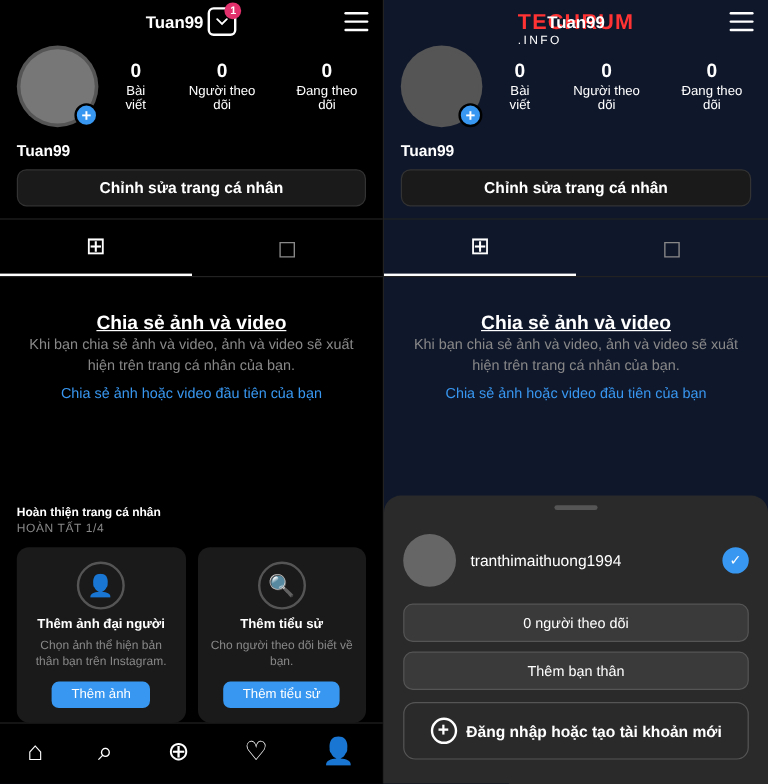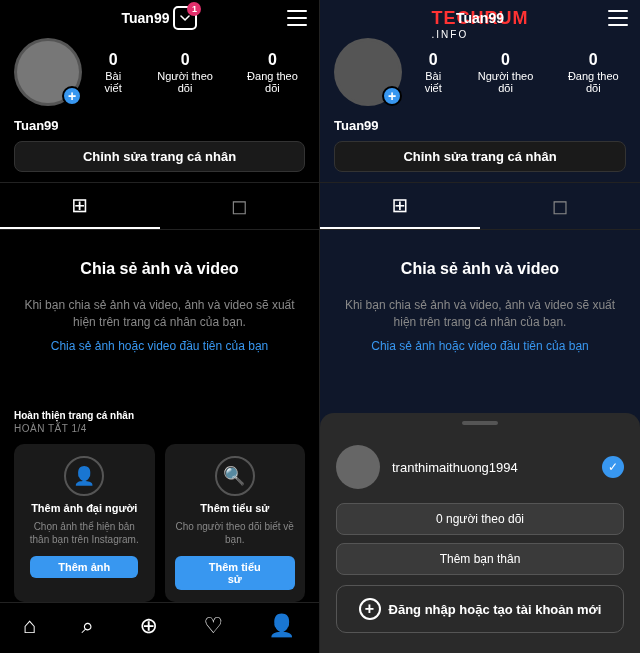--- a/index.html
+++ b/index.html
@@ -236,22 +236,23 @@
       flex-direction: column;
       align-items: center;
       padding: 30px 20px 10px;
       overflow: hidden;
     }
 
     .share-title {
       font-size: 16px;
       font-weight: 600;
       color: #fff;
-      margin-bottom: 19px;
+      margin-bottom: 0;
       text-align: right;
+      text-decoration: underline;
     }
 
     .share-desc {
       font-size: 12px;
       color: #888;
       text-align: center;
       line-height: 1.4;
       margin-bottom: 8px;
     }
 
@@ -323,23 +324,23 @@
       color: #888;
       text-align: center;
       line-height: 1.3;
     }
 
     .card-btn {
       background: #3897f0;
       color: #fff;
       border: none;
       border-radius: 6px;
-      padding: 5px 28px;
+      padding: 5px 16px;
       font-size: 11px;
-      font-weight: 700;
+      font-weight: 400;
       cursor: pointer;
       margin-top: 4px;
     }
 
     
     .bottom-nav {
       display: flex;
       align-items: center;
       justify-content: space-around;
       padding: 10px 0 14px;

